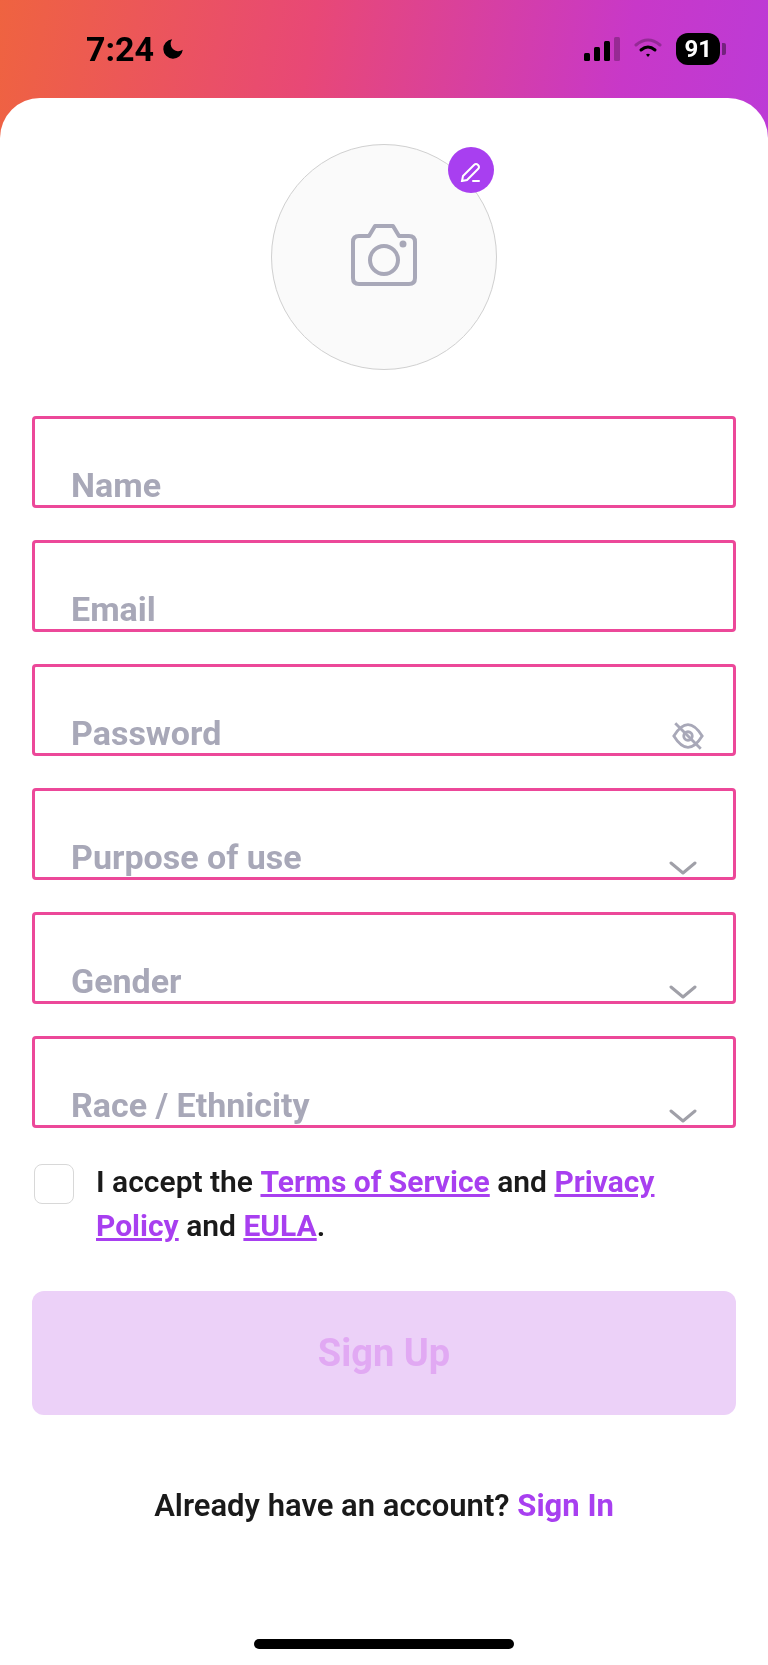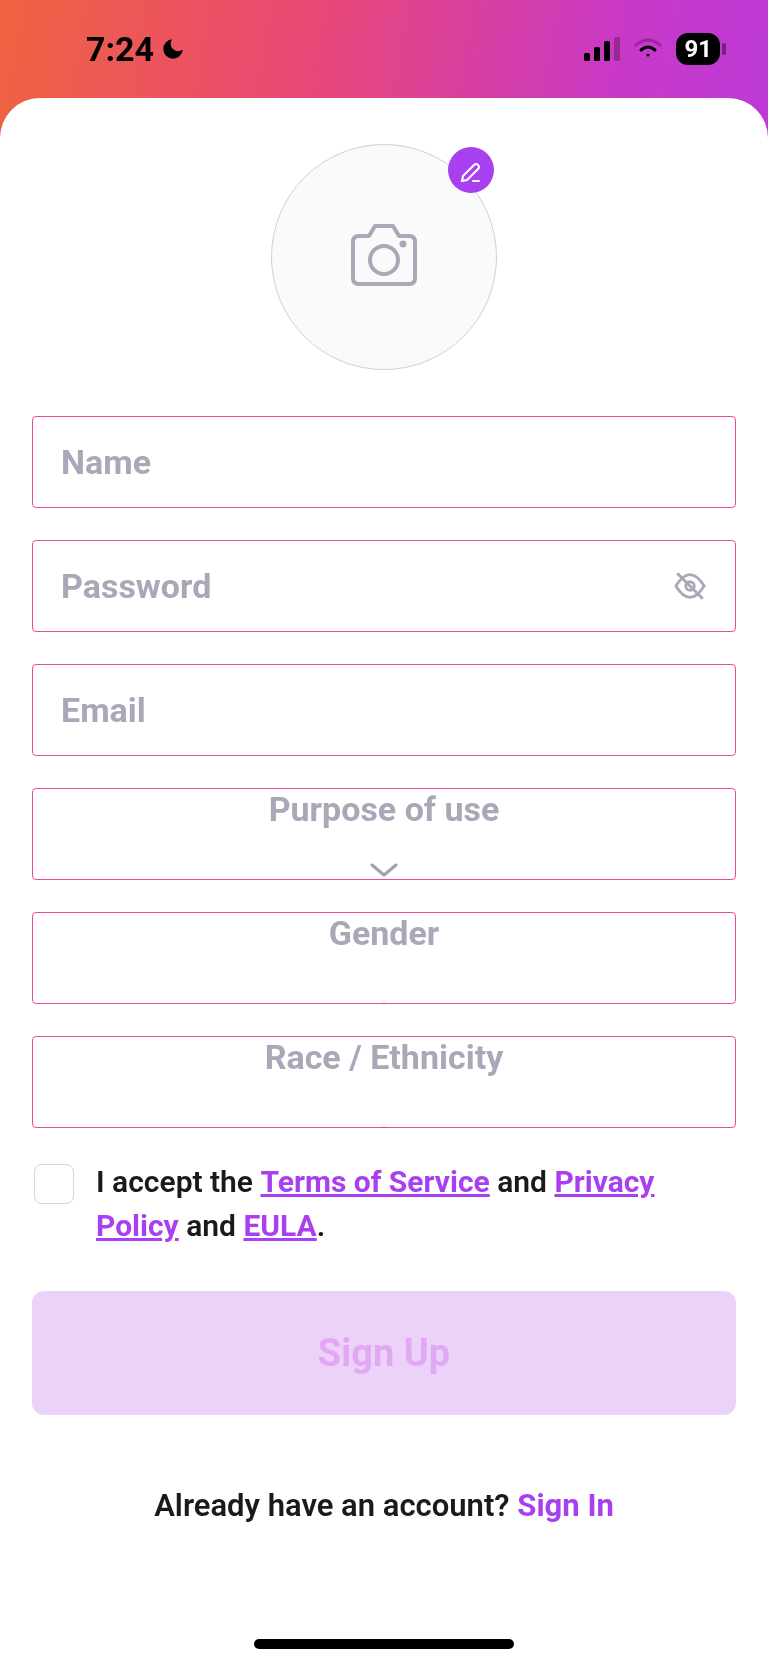--- a/index.html
+++ b/index.html
@@ -111,25 +111,25 @@
       justify-content: center;
     }
     .pencil-icon {
       width: 24px;
       height: 24px;
       stroke: #fff;
     }
     .form-field {
       width: 100%;
       height: 92px;
-      border: 1px solid #ec4899;
+      border: 3px solid #ec4899;
       border-radius: 4px;
       display: flex;
-      align-items: center;
-      padding: 0 28px;
+      align-items: flex-end;
+      padding: 0 36px;
       margin-bottom: 32px;
       font-size: 34px;
       font-weight: 700;
       color: #a8a8b8;
       background: #fff;
     }
     .form-field input {
       border: none;
       outline: none;
       width: 100%;
@@ -147,21 +147,20 @@
     .eye-icon {
       position: absolute;
       right: 28px;
       width: 34px;
       height: 34px;
       stroke: #a8a8b8;
     }
     .select-field {
       margin-top: 14px;
       justify-content: space-between;
-      flex-direction: column;
     }
     .select-field + .select-field {
       margin-top: 16px;
       gap: 48px;
     }
     .chevron-icon {
       width: 28px;
       height: 18px;
       stroke: #a0a0a8;
     }
@@ -268,33 +267,33 @@
           <path d="M4 18 L15 7 Q17 5 19 7 Q21 9 19 11 L8 22 L3 23 Z M14 23 L20 23"></path>
         </svg>
       </div>
     </div>
   </div>
 
   <div class="form-field">
     <input type="text" placeholder="Name" style="">
   </div>
 
+  <div class="form-field">
+    <input type="email" placeholder="Email" style="">
+  </div>
+
   <div class="form-field password-field">
     <input type="password" placeholder="Password" style="">
     <svg class="eye-icon" viewBox="0 0 24 24" fill="none" stroke-width="2">
       <path d="M2 12 Q7 4 12 4 Q17 4 22 12 Q17 20 12 20 Q7 20 2 12 Z"></path>
       <circle cx="12" cy="12" r="3"></circle>
       <line x1="3" y1="3" x2="21" y2="21"></line>
     </svg>
   </div>
 
-  <div class="form-field">
-    <input type="email" placeholder="Email" style="">
-  </div>
-
   <div class="form-field select-field">
     <span>Purpose of use</span>
     <svg class="chevron-icon" viewBox="0 0 28 18" fill="none" stroke-width="3" stroke-linecap="round" stroke-linejoin="round">
       <path d="M2 4 L14 14 L26 4"></path>
     </svg>
   </div>
 
   <div class="form-field select-field">
     <span>Gender</span>
     <svg class="chevron-icon" viewBox="0 0 28 18" fill="none" stroke-width="3" stroke-linecap="round" stroke-linejoin="round">

